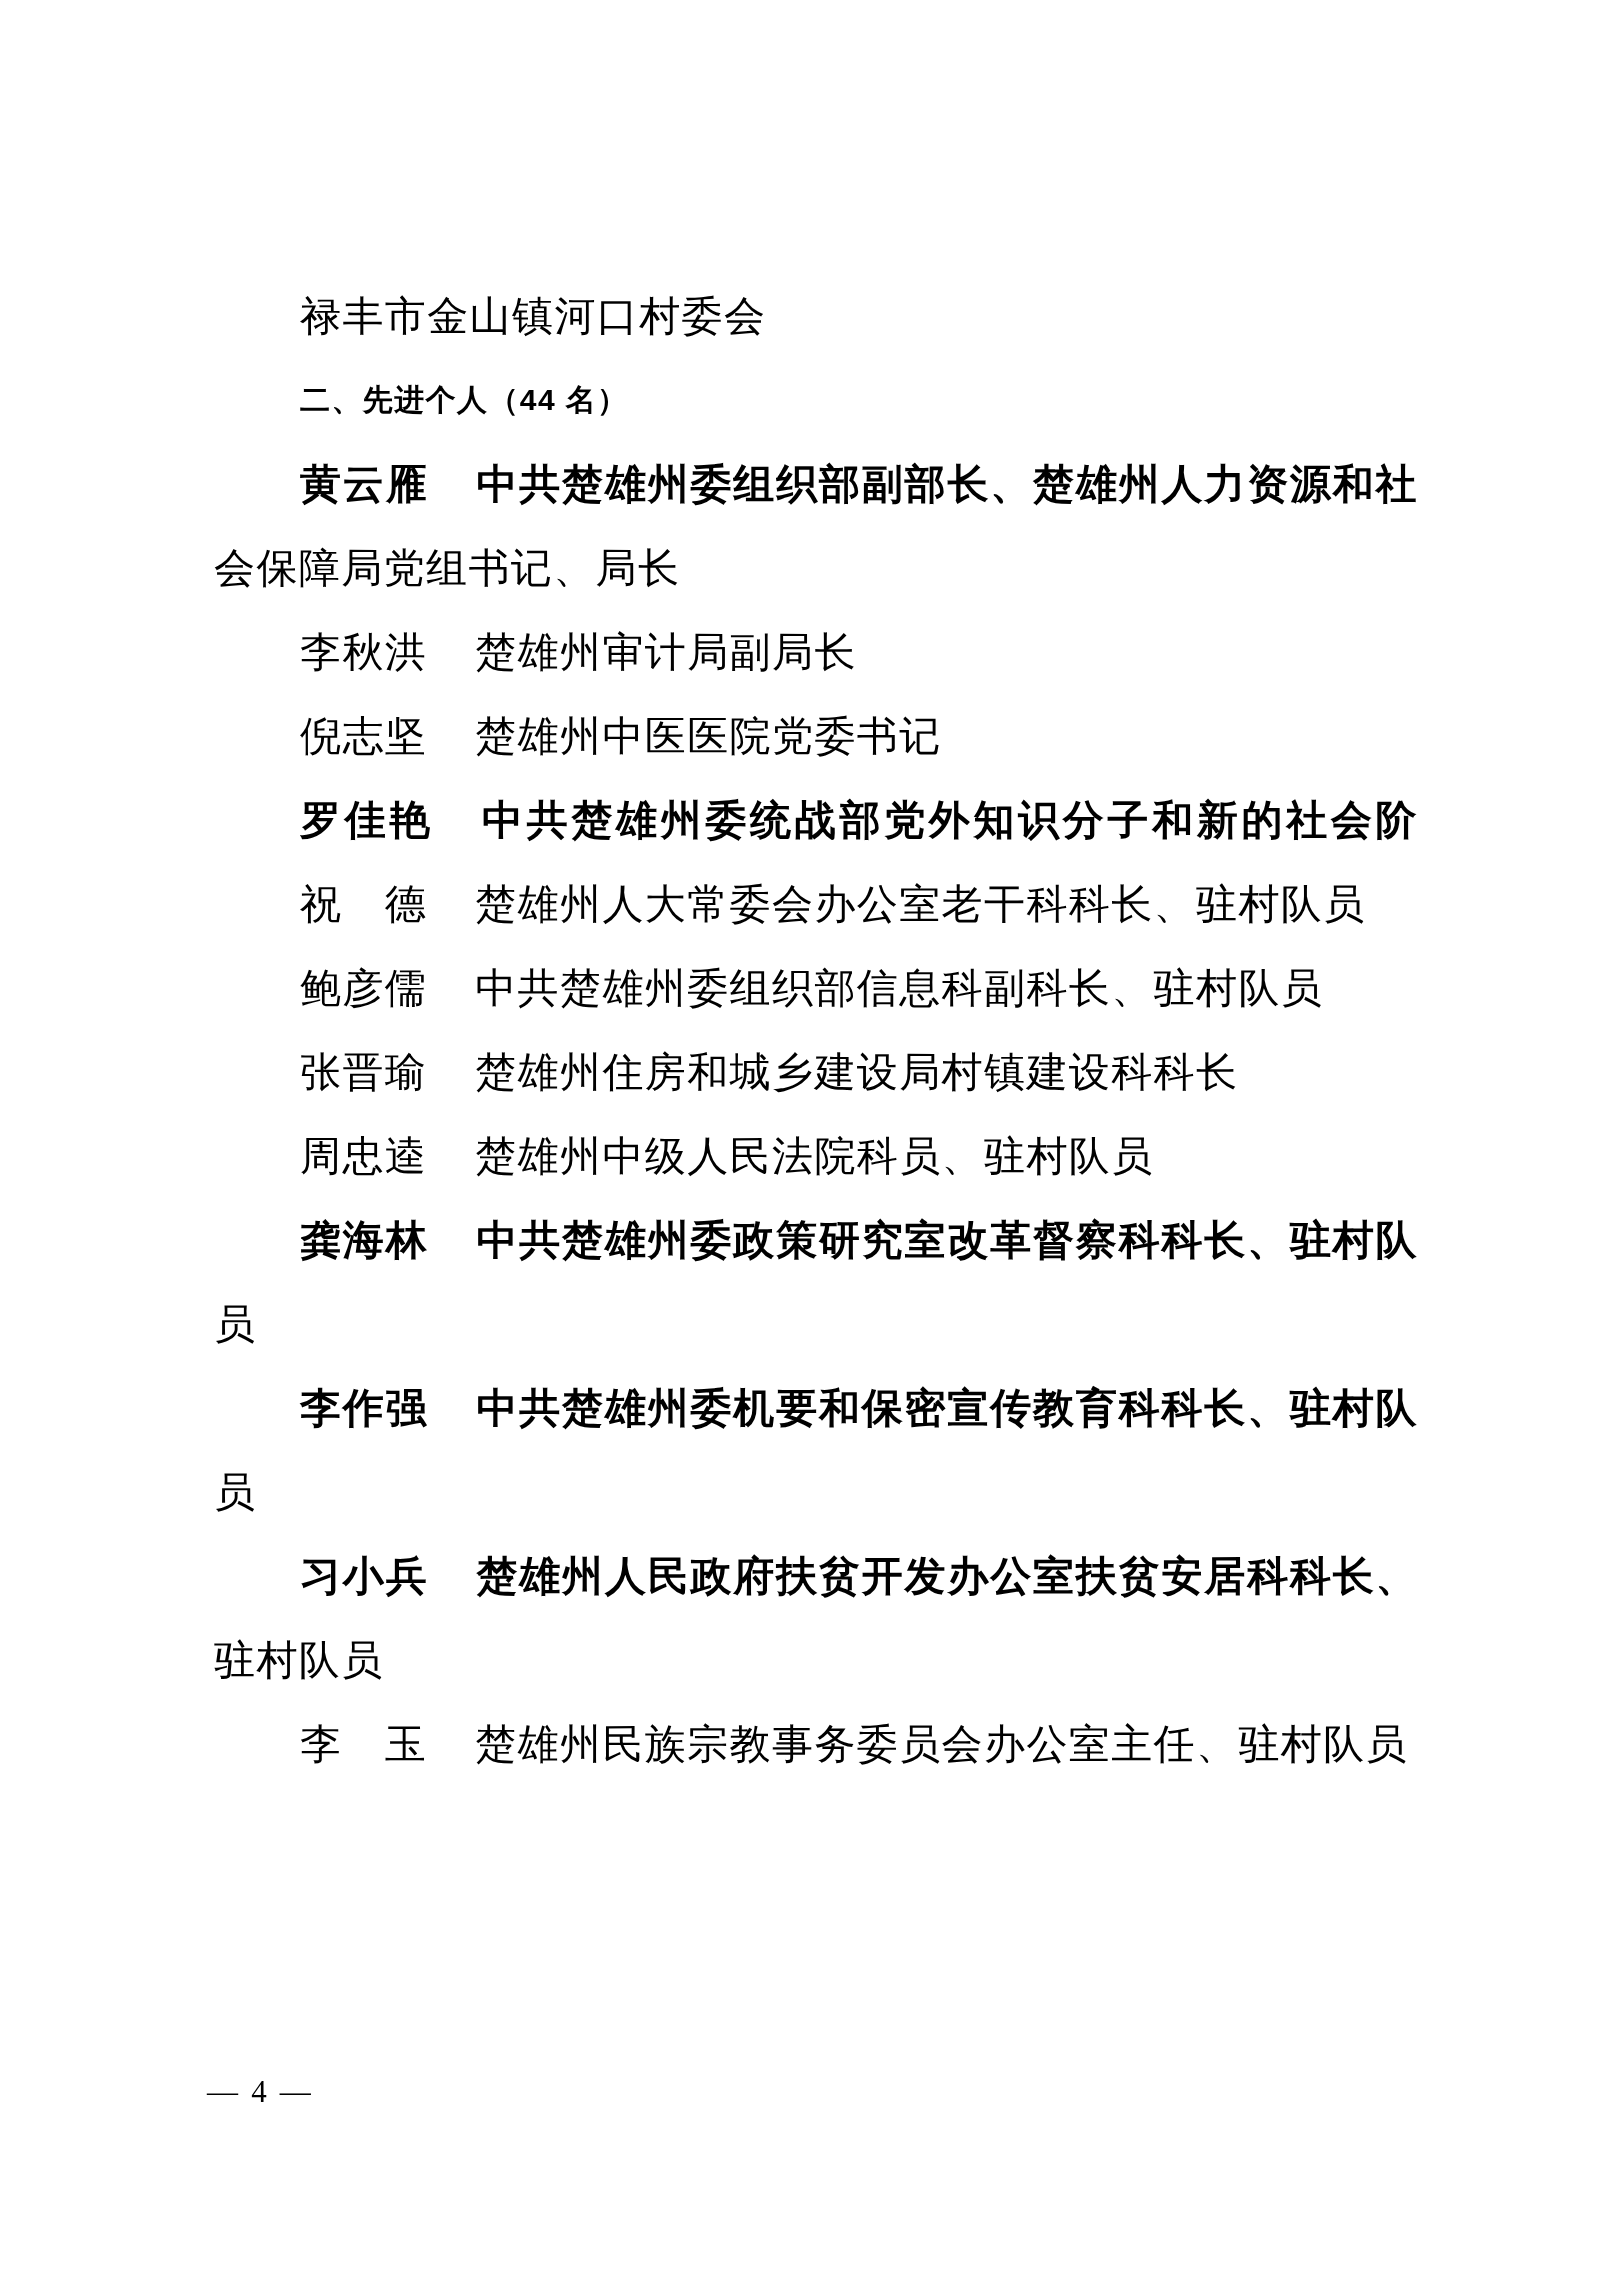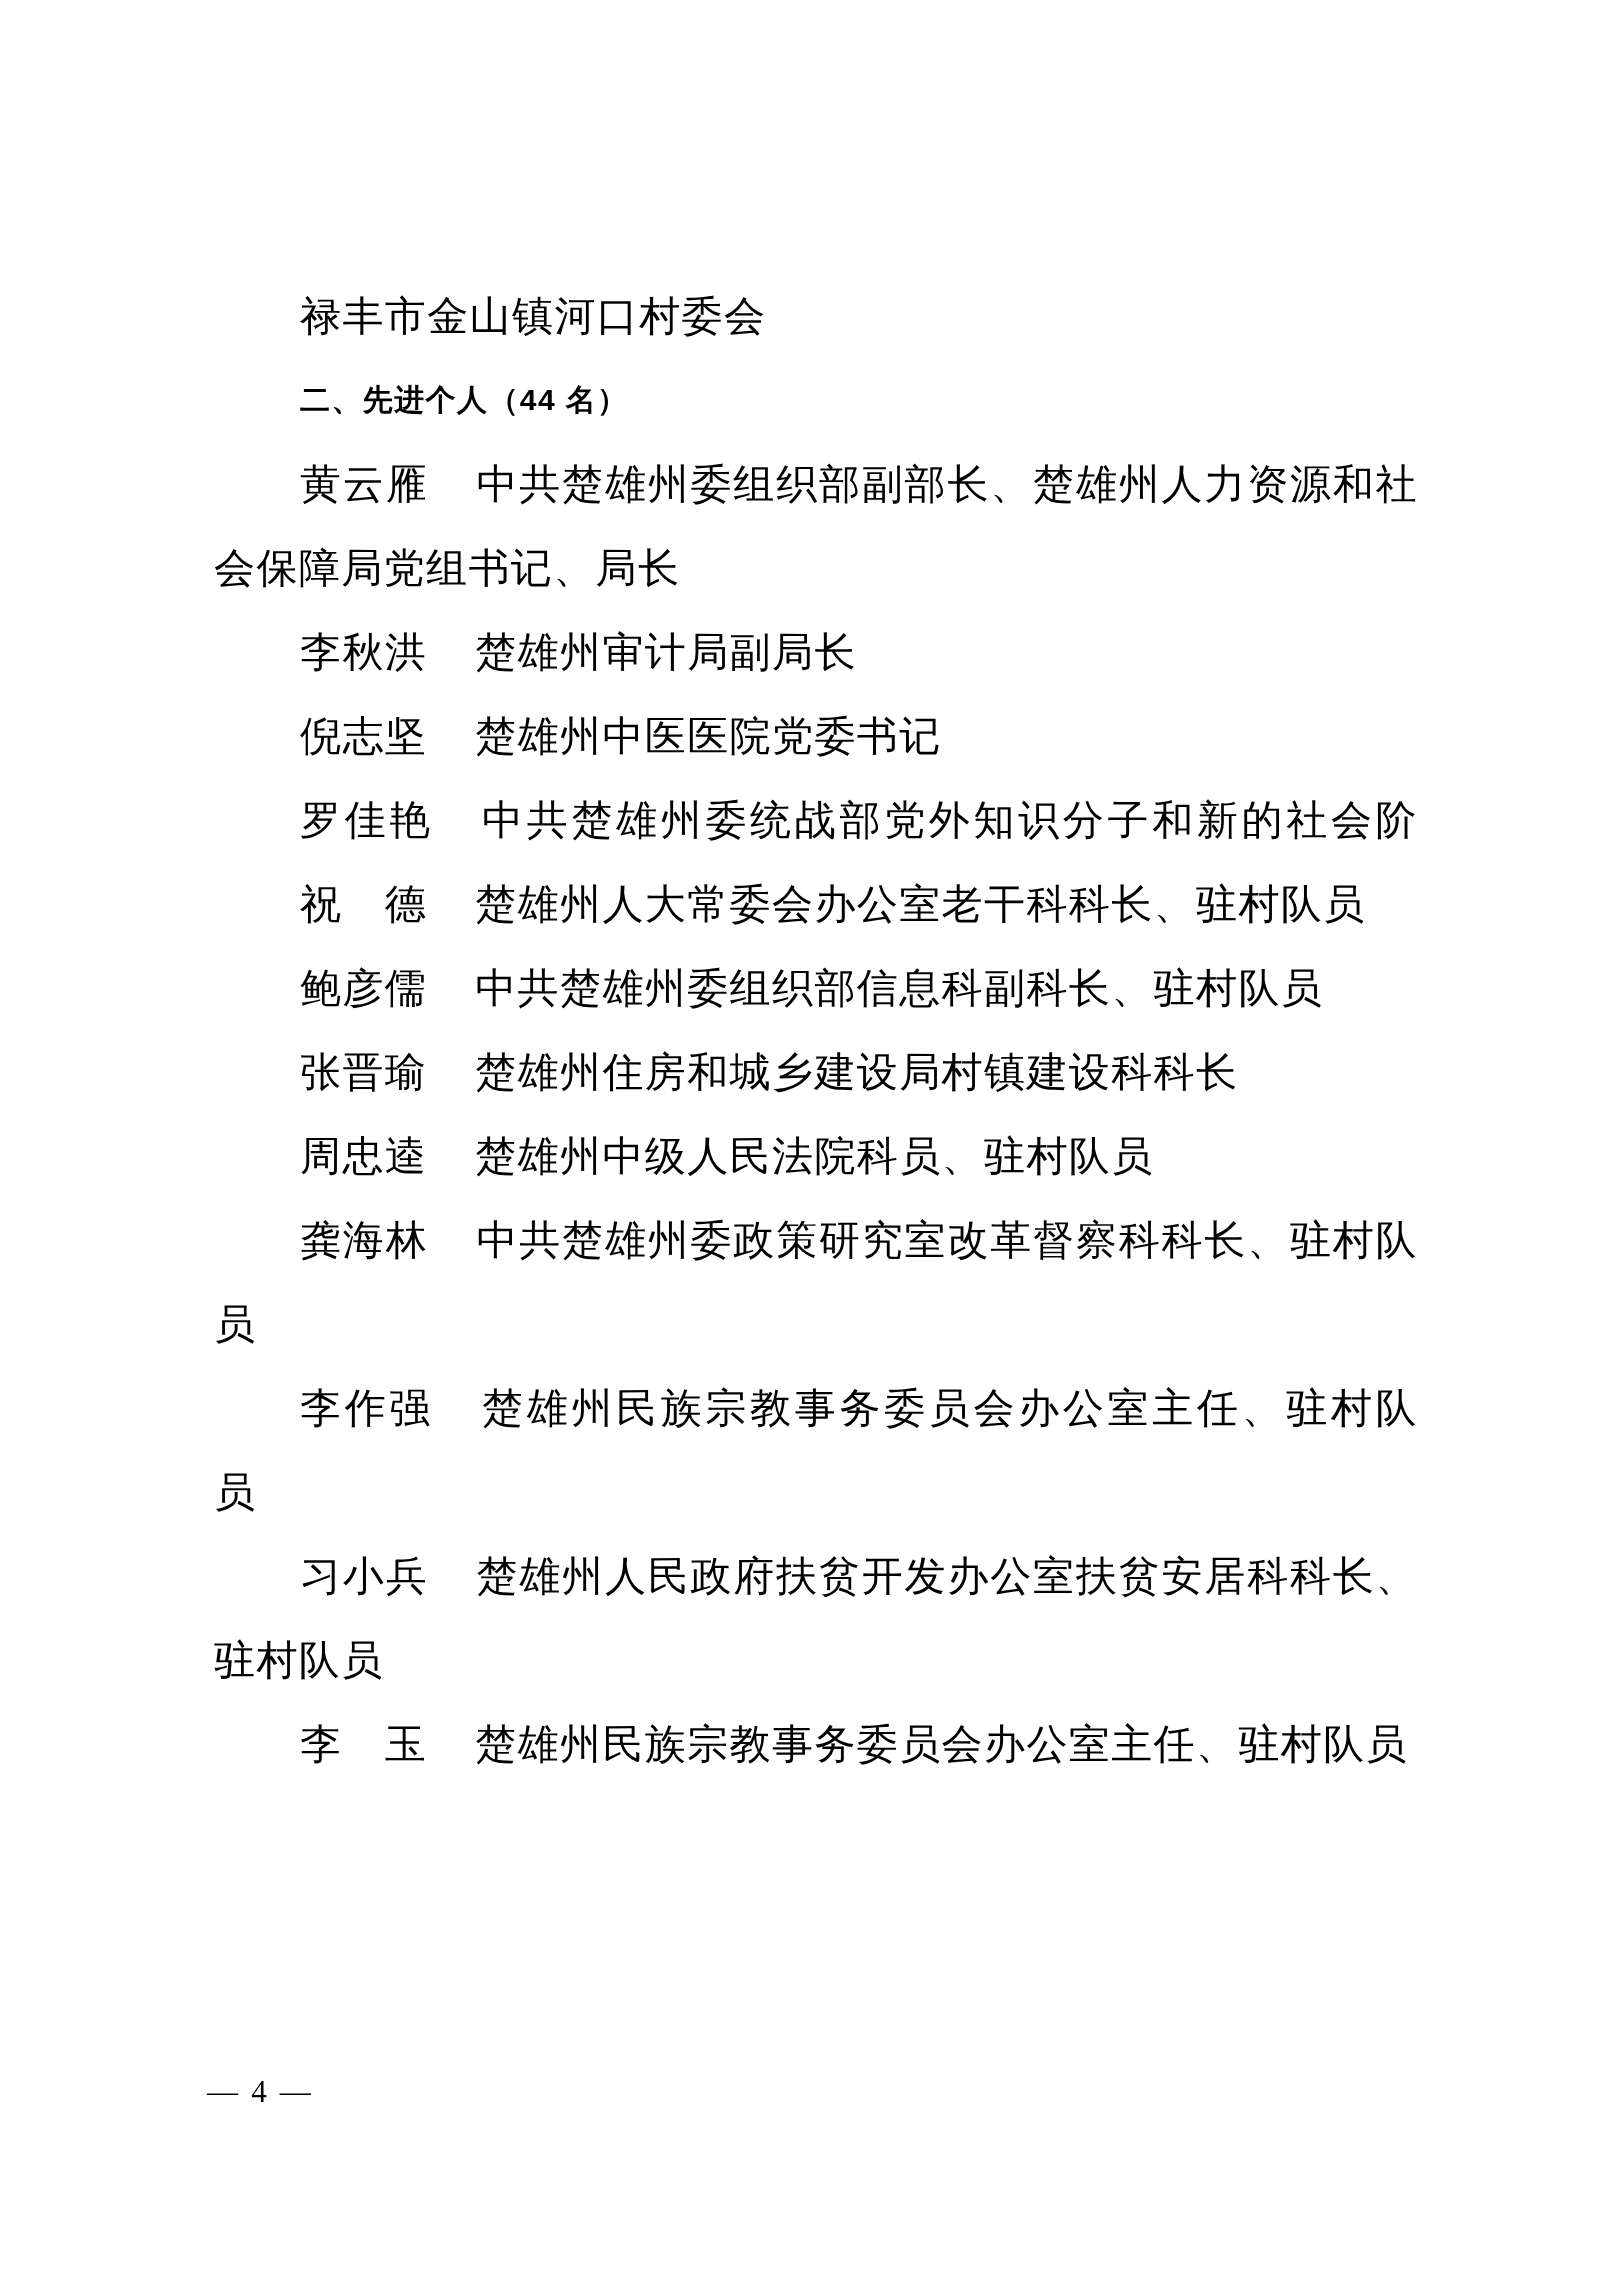--- a/index.html
+++ b/index.html
@@ -33,20 +33,21 @@
     font-weight: 700;
     font-size: 30px;
   }
   .entry { }
   .line { }
   .line.first { text-indent: 86px; }
   
   .line.full {
     text-align: justify;
     text-align-last: justify;
+    font-weight: bold;
   }
   .person-name { margin-right: 48px; }
   .title-seg { }
   .page-number {
     position: absolute;
     left: 207px;
     top: 2073px;
     font-size: 31px;
     line-height: 37px;
     letter-spacing: 2.7px;
@@ -85,21 +86,21 @@
           <div class="line first last"><span class="person-name">张晋瑜</span><span class="title-seg">楚雄州住房和城乡建设局村镇建设科科长</span></div>
         </div>
         <div class="entry">
           <div class="line first last"><span class="person-name">周忠逵</span><span class="title-seg">楚雄州中级人民法院科员、驻村队员</span></div>
         </div>
         <div class="entry">
           <div class="line first full"><span class="person-name">龚海林</span><span class="title-seg">中共楚雄州委政策研究室改革督察科科长、驻村队</span></div>
           <div class="line last"><span class="title-seg">员</span></div>
         </div>
         <div class="entry">
-          <div class="line first full"><span class="person-name">李作强</span><span class="title-seg">楚雄州民族宗教事务委员会办公室主任、驻村队</span></div>
+          <div class="line first full"><span class="person-name">李作强</span><span class="title-seg">中共楚雄州委机要和保密宣传教育科科长、驻村队</span></div>
           <div class="line last"><span class="title-seg">员</span></div>
         </div>
         <div class="entry">
           <div class="line first full"><span class="person-name">习小兵</span><span class="title-seg">楚雄州人民政府扶贫开发办公室扶贫安居科科长、</span></div>
           <div class="line last"><span class="title-seg">驻村队员</span></div>
         </div>
         <div class="entry">
           <div class="line first last"><span class="person-name">李　玉</span><span class="title-seg">楚雄州民族宗教事务委员会办公室主任、驻村队员</span></div>
         </div>
       </div>

